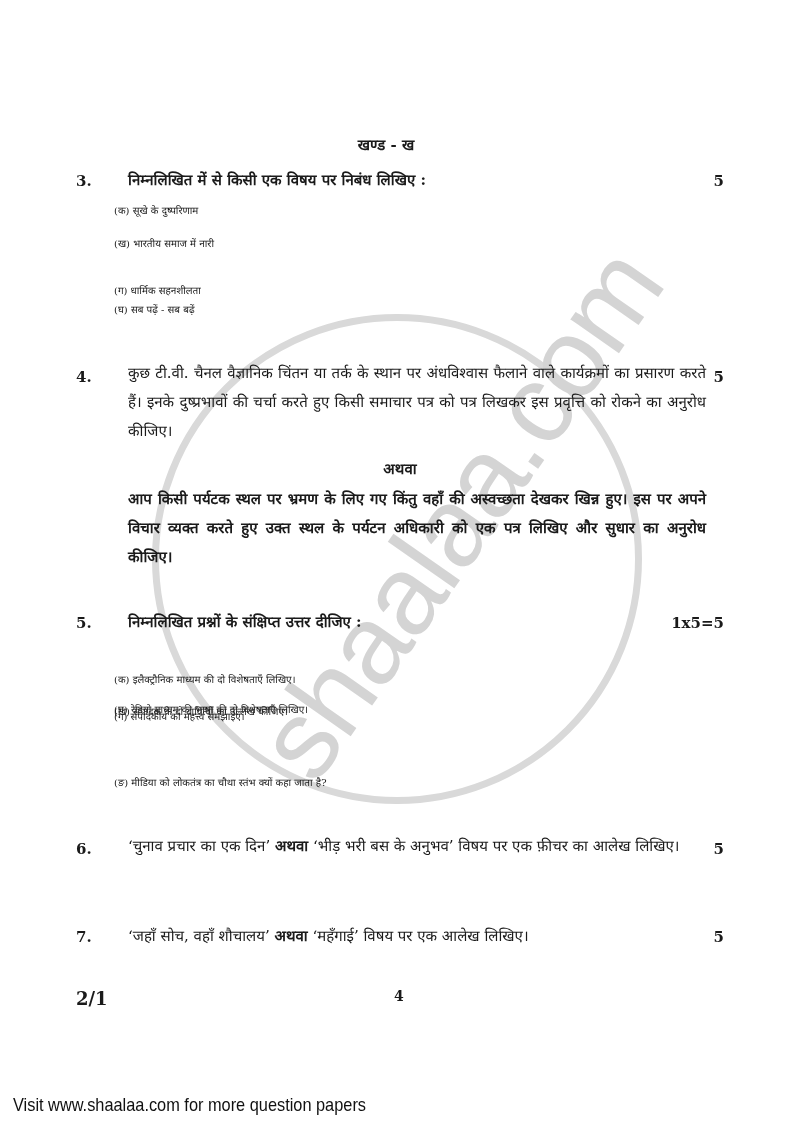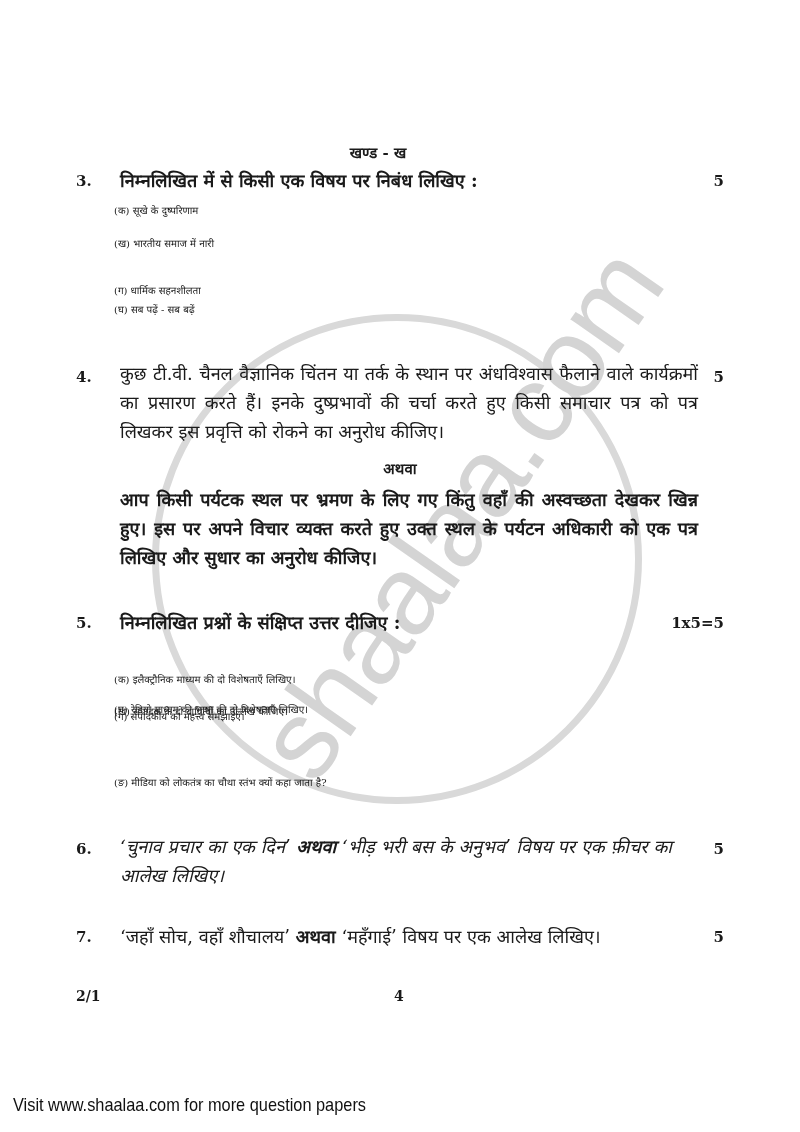--- a/index.html
+++ b/index.html
@@ -18,38 +18,38 @@
   .watermark-text {
     position: absolute; left: 190px; top: 520px; width: 440px;
     font-family: "Liberation Sans", sans-serif; font-size: 112px;
     color: #d4d4d4; transform: rotate(-55deg); transform-origin: center center;
     text-align: center; letter-spacing: -2px; z-index: 0; white-space: nowrap;
   }
 
   .content { position: absolute; left: 0; top: 0; width: 800px; z-index: 1; }
 
   .section-title {
-    position: absolute; top: 134px; left: 0; width: 756px; text-align: center;
-    font-weight: bold; font-size: 15px; margin-top: 8px;
+    position: absolute; top: 134px; left: 8px; width: 756px; text-align: center;
+    font-weight: bold; font-size: 15px;
   }
 
   .q-num { position: absolute; left: 76px; font-weight: bold; font-size: 15px; }
   .q-marks { position: absolute; right: 76px; font-weight: bold; font-size: 15px; text-align: right; }
-  .q-text { position: absolute; left: 120px; width: 578px; font-size: 18px; line-height: 29px; }
+  .q-text { position: absolute; left: 128px; width: 578px; font-size: 15px; line-height: 29px; }
   .q-text.bold { font-weight: bold; }
   .justify { text-align: justify; text-align-last: left; }
 
   .sub { position: absolute; left: 114px; font-size: 10px; white-space: nowrap; }
 
   .or-center {
     position: absolute; left: 0; width: 800px; text-align: center;
     font-weight: bold; font-size: 15px;
   }
 
-  .footer-code { position: absolute; left: 76px; top: 988px; font-weight: bold; font-size: 14px; }
+  .footer-code { position: absolute; left: 76px; top: 988px; font-weight: bold; font-size: 18px; }
   .footer-page { position: absolute; left: 394px; top: 988px; font-weight: bold; font-size: 14px; }
   .visit {
     position: absolute; left: 13px; top: 1094px;
     font-family: "Liberation Sans", sans-serif; font-size: 19px; color: #111;
     transform: scaleX(0.86); transform-origin: left center; white-space: nowrap;
   }
   b.inline { font-weight: bold; }
 </style>
 </head>
 <body>
@@ -87,21 +87,21 @@
       <div class="q-marks" style="top:614px;margin-left:35px;">1x5=5</div>
       <div class="sub" style="top:643px;margin-top:29px;">(क) इलैक्ट्रौनिक माध्यम की दो विशेषताएँ लिखिए।</div>
       <div class="sub" style="top:704px;">(ख) संपादक के दो दायित्वों का उल्लेख कीजिए।</div>
       <div class="sub" style="top:709px;">(ग) संपादकीय का महत्त्व समझाइए।</div>
       <div class="sub" style="top:702px;">(घ) रेडियो माध्यम की भाषा की दो विशेषताएँ लिखिए।</div>
       <div class="sub" style="top:775px;">(ङ) मीडिया को लोकतंत्र का चौथा स्तंभ क्यों कहा जाता है?</div>
     </div>
 
     <div>
       <div class="q-num" style="top:840px;">6.</div>
-      <div class="q-text" style="top:832px;font-style:italic;">
+      <div class="q-text" style="top:832px;">
         <span>‘चुनाव प्रचार का एक दिन’</span>
         <b class="inline">अथवा</b>
         <span>‘भीड़ भरी बस के अनुभव’ विषय पर एक फ़ीचर का आलेख लिखिए।</span>
       </div>
       <div class="q-marks" style="top:840px;">5</div>
     </div>
 
     <div>
       <div class="q-num" style="top:928px;">7.</div>
       <div class="q-text" style="top:922px; width:600px; white-space:nowrap;">

